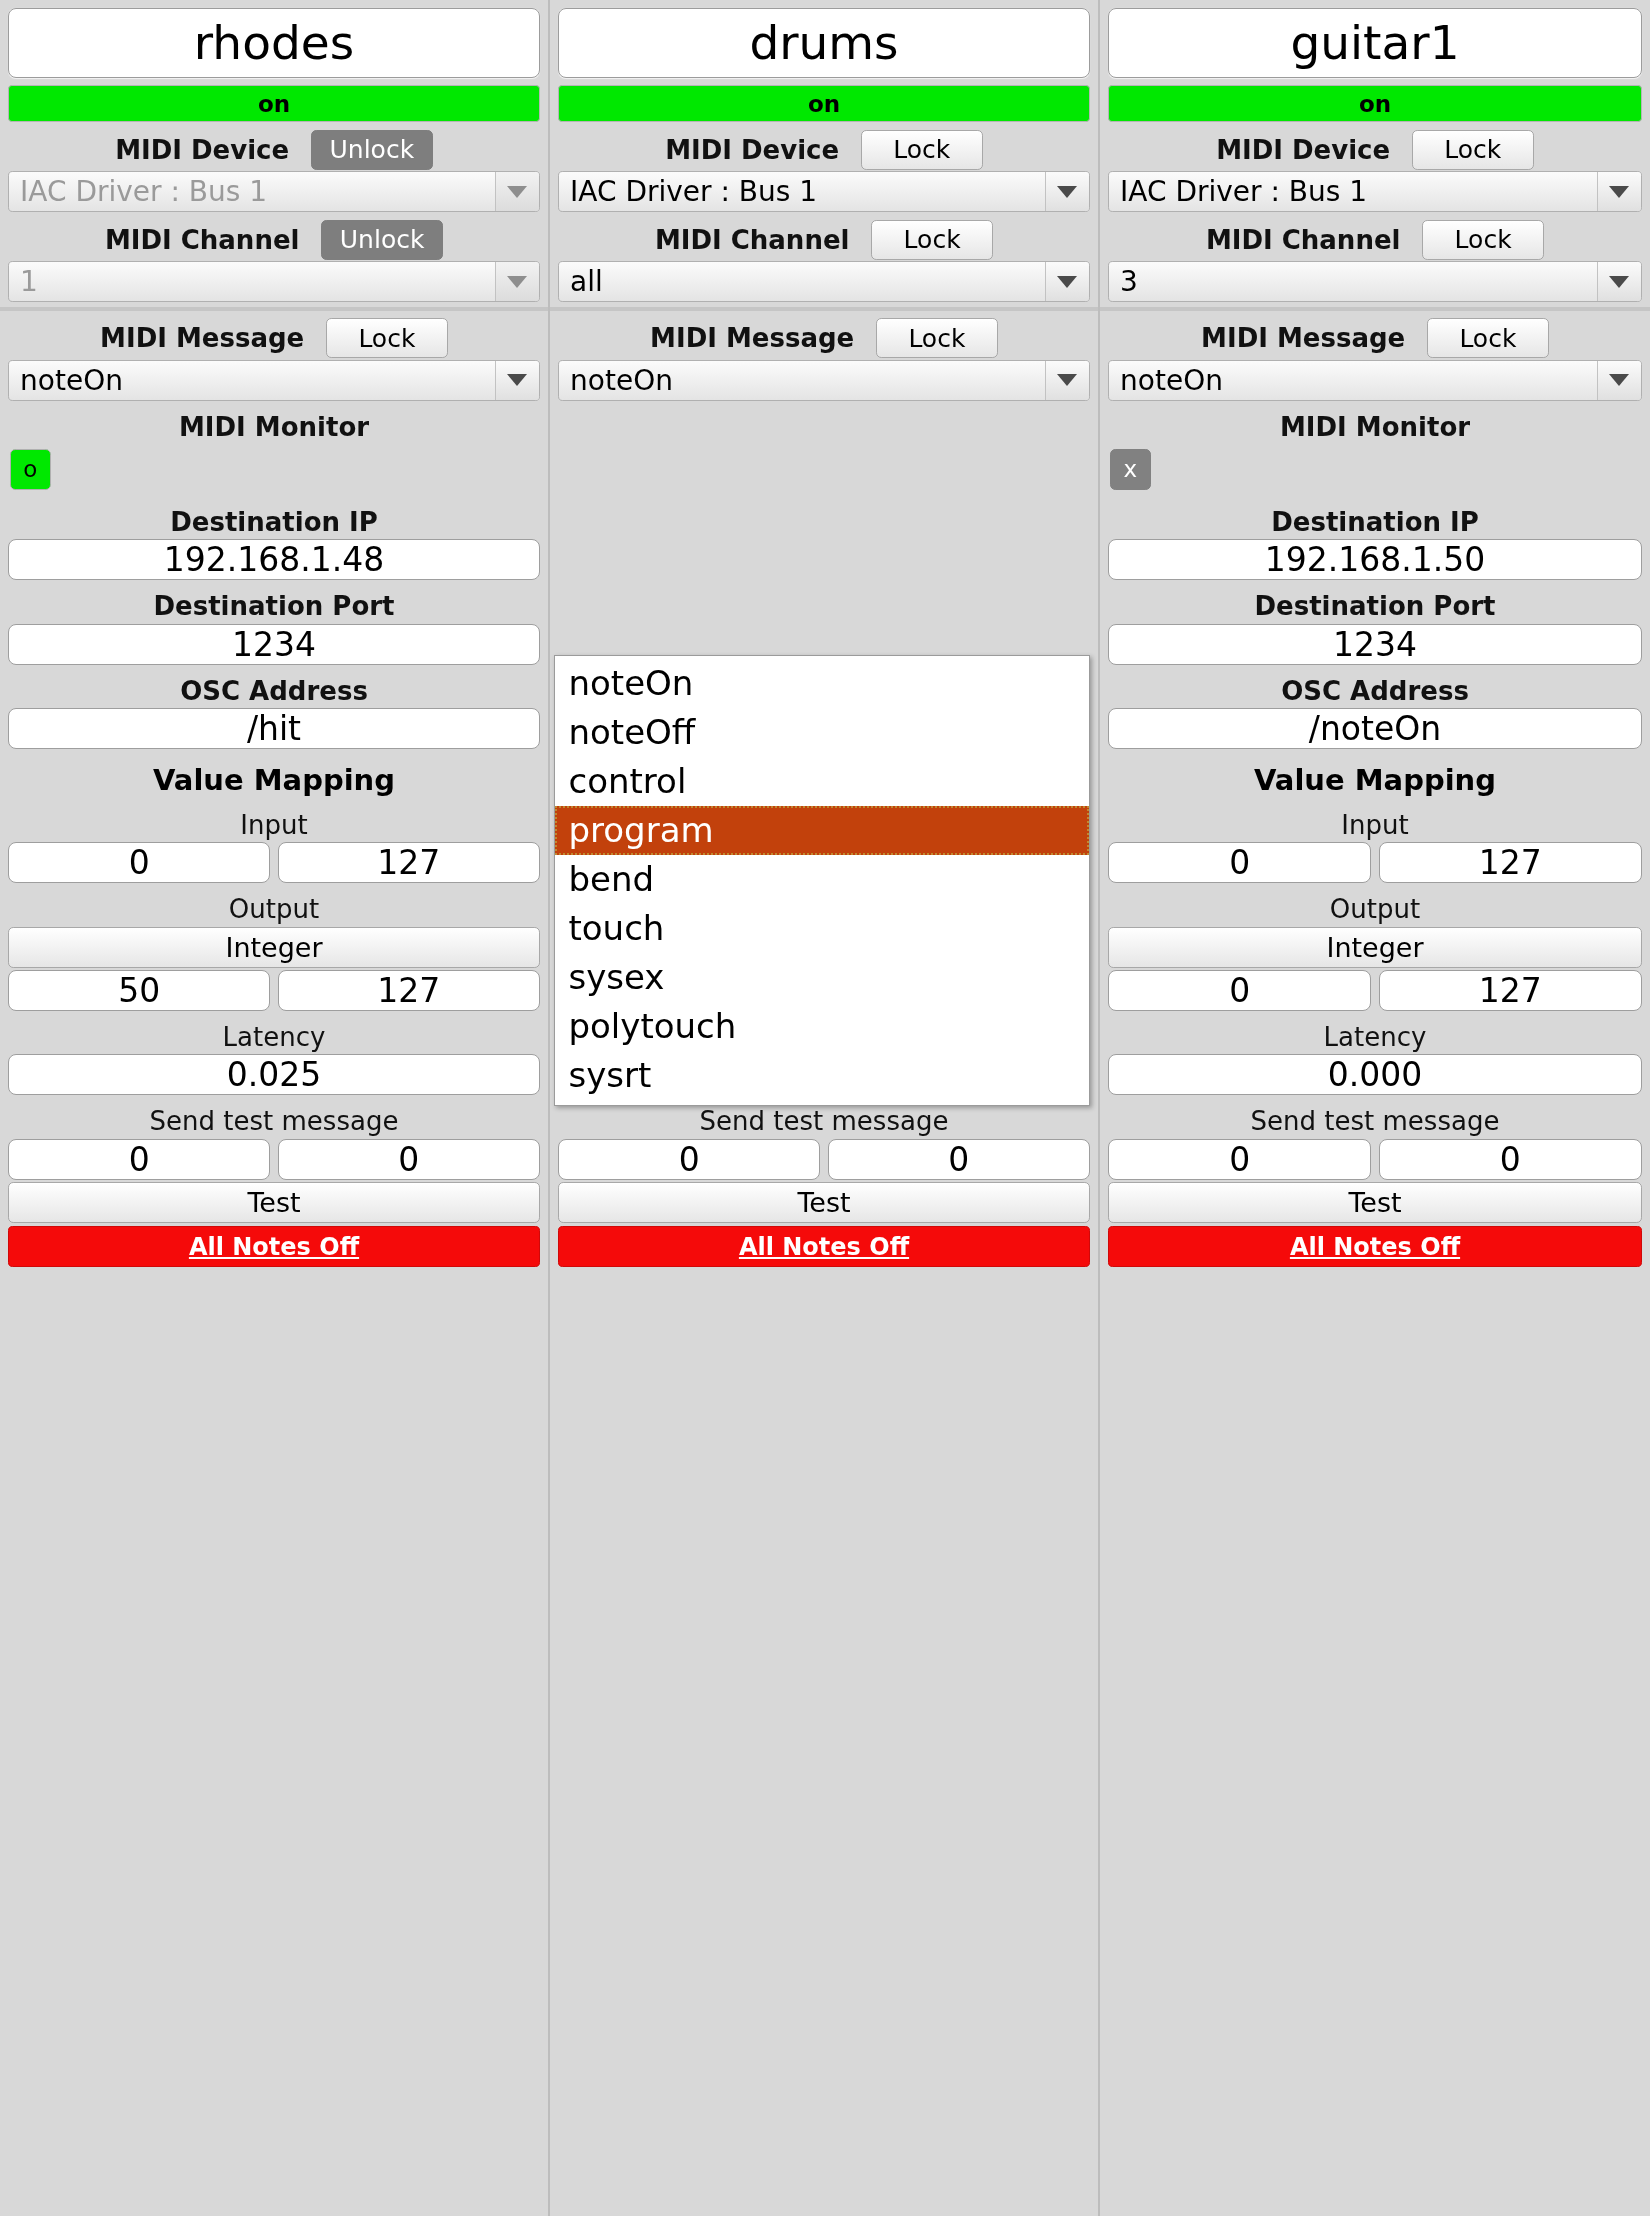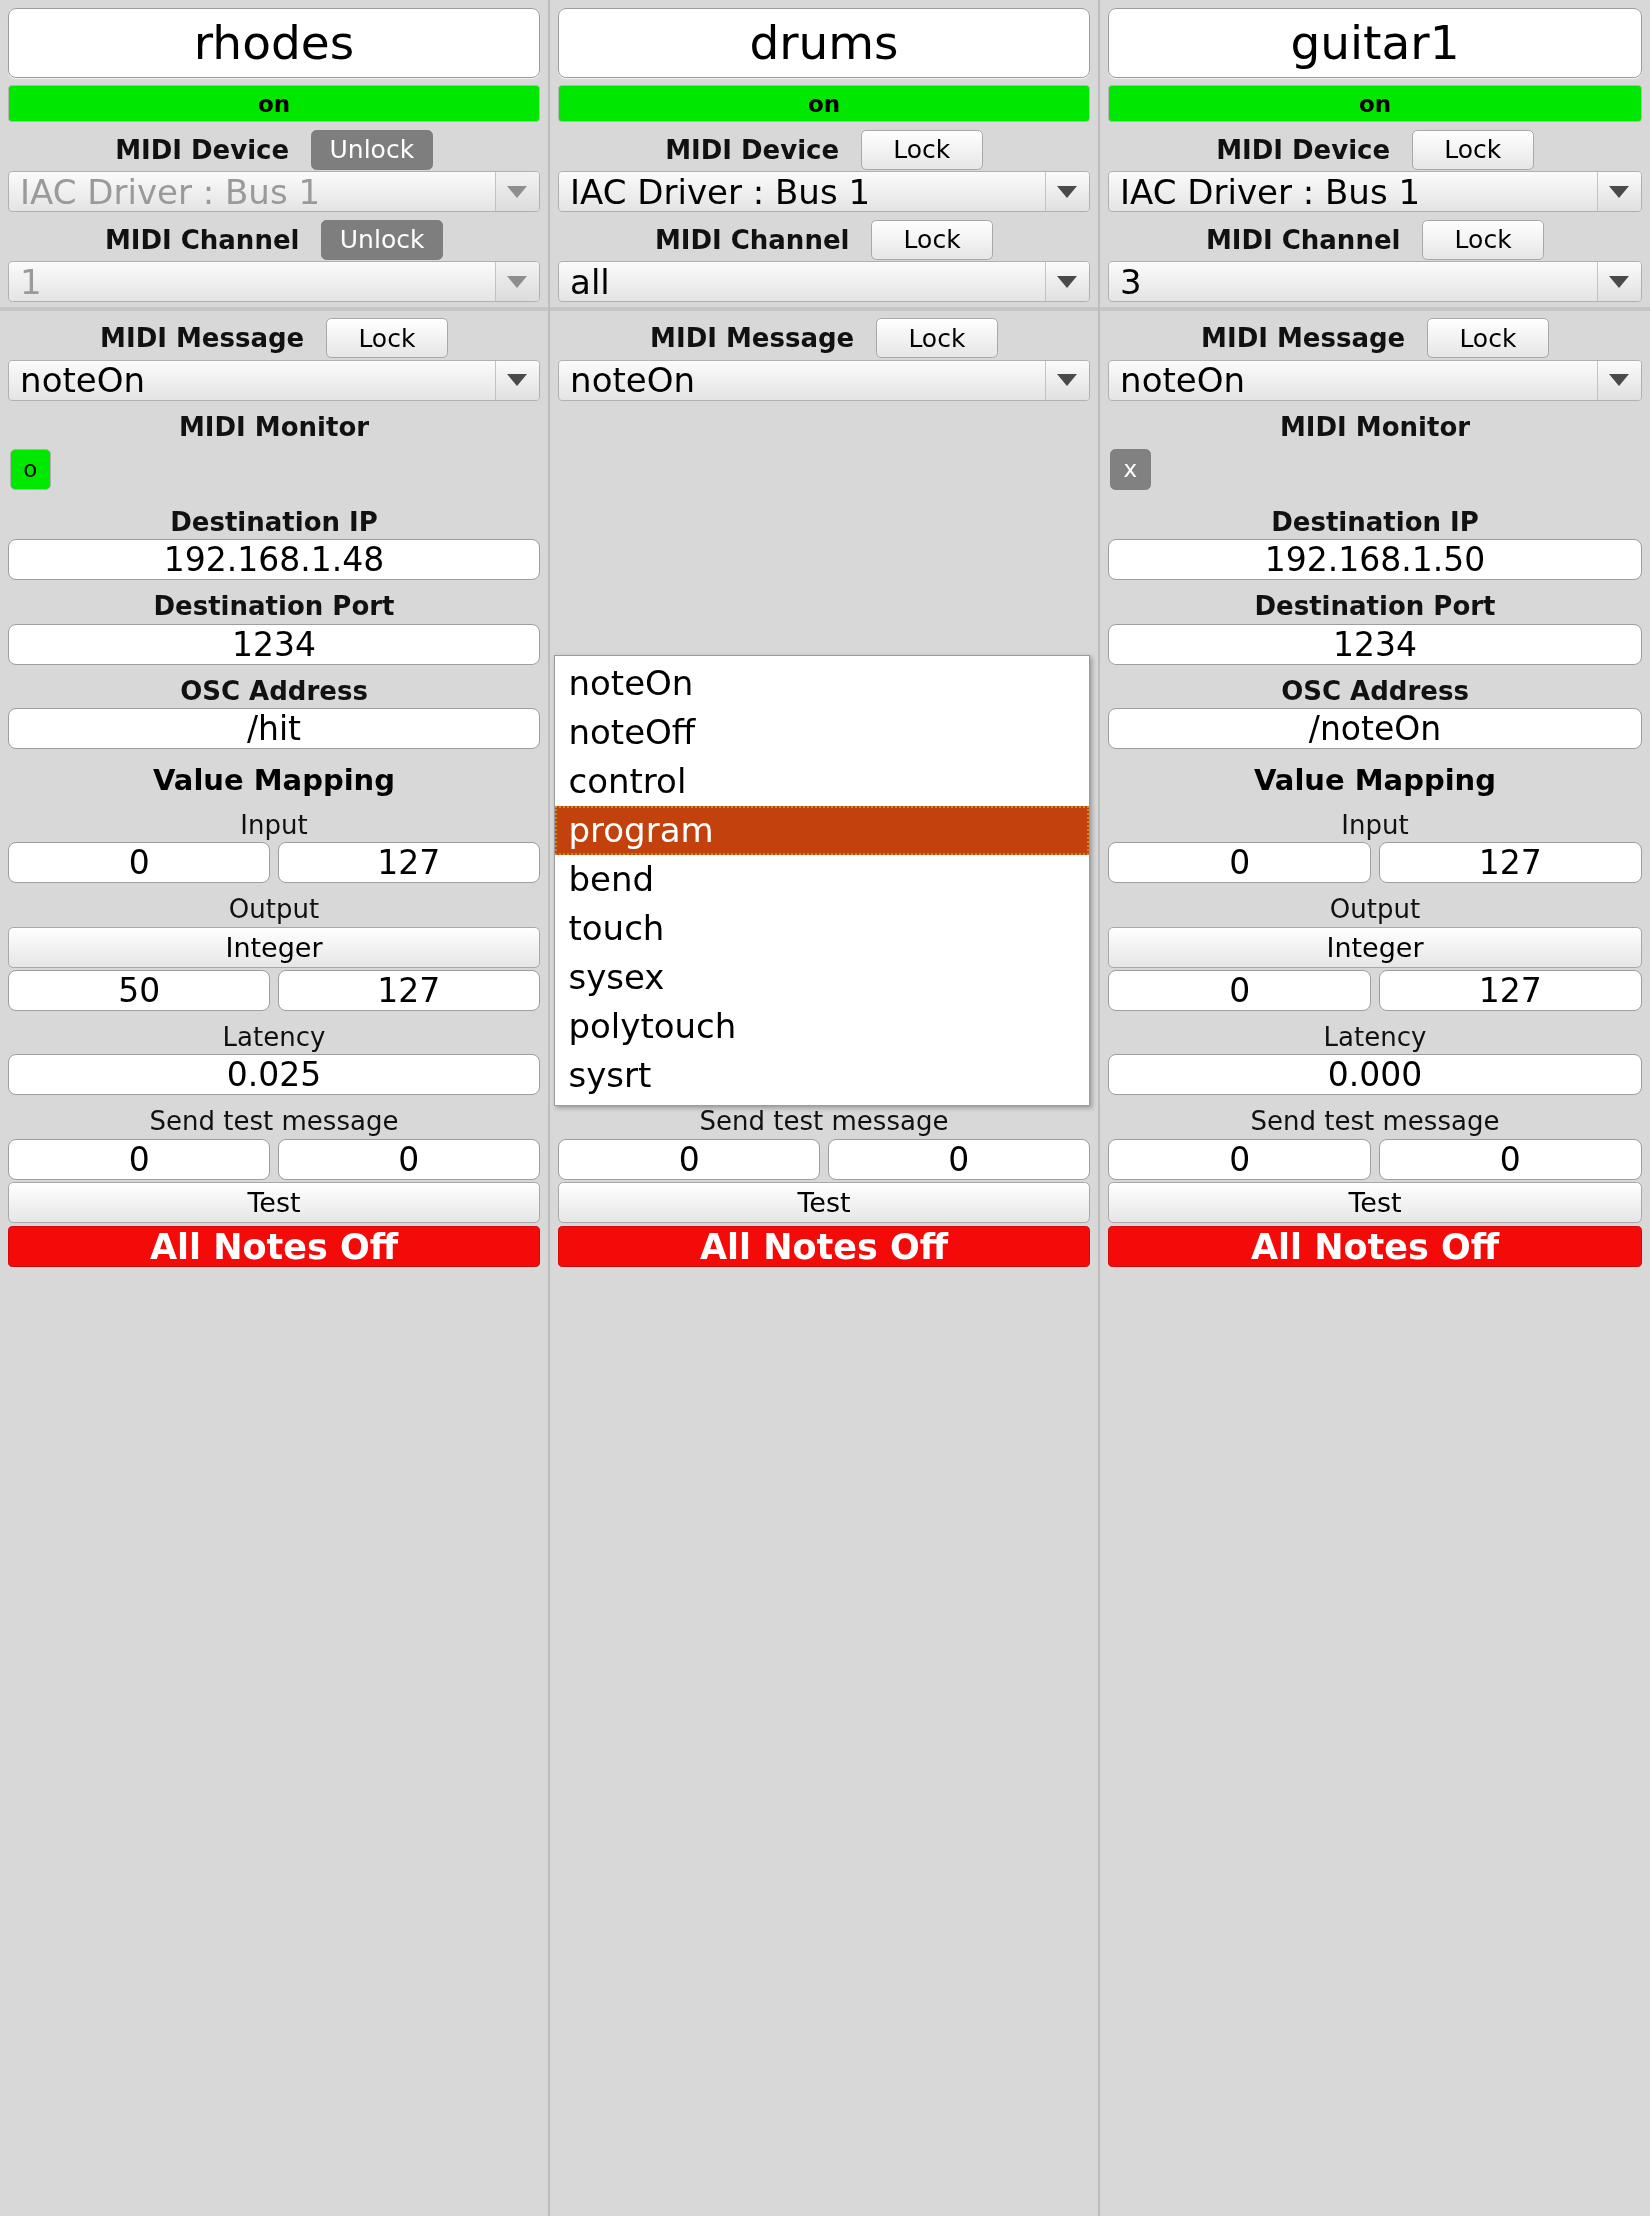--- a/index.html
+++ b/index.html
@@ -80,21 +80,21 @@
     display: flex;
     border: 1.5px solid #b0b0b0;
     border-radius: 4.6px;
     background: linear-gradient(#fbfbfb, #e4e4e4);
     overflow: hidden;
   }
   .selectrow .val {
     flex: 1;
     display: flex; align-items: center;
     padding-left: 10.7px;
-    font-size: 34px;
+    font-size: 28px;
     color: #000;
   }
   .selectrow.dim .val { color: #9a9a9a; }
   .selectrow .arrowbox {
     width: 44px;
     border-left: 1.5px solid #c2c2c2;
     display: flex; align-items: center; justify-content: center;
     background: linear-gradient(#fbfbfb, #e0e0e0);
   }
   .selectrow.dim .arrowbox { background: linear-gradient(#f2f2f2,#dcdcdc); }
@@ -159,21 +159,21 @@
     border-color: #000000;
     font-weight: bold;
   }
   .btnred {
     margin-top: 3.1px;
     height: 41px;
     background: #f50a0a;
     border: 1.5px solid #d00808;
     border-radius: 4.6px;
     display: flex; align-items: center; justify-content: center;
-    font-size: 35px; font-weight: bold; color: #ffffff;
+    font-size: 24px; font-weight: bold; color: #ffffff; text-decoration: underline;
   }
 
   
   .popup {
     position: absolute;
     left: 3.8px;
     top: 655px;
     width: 536px;
     background: #ffffff;
     border: 1.5px solid #9b9b9b;

